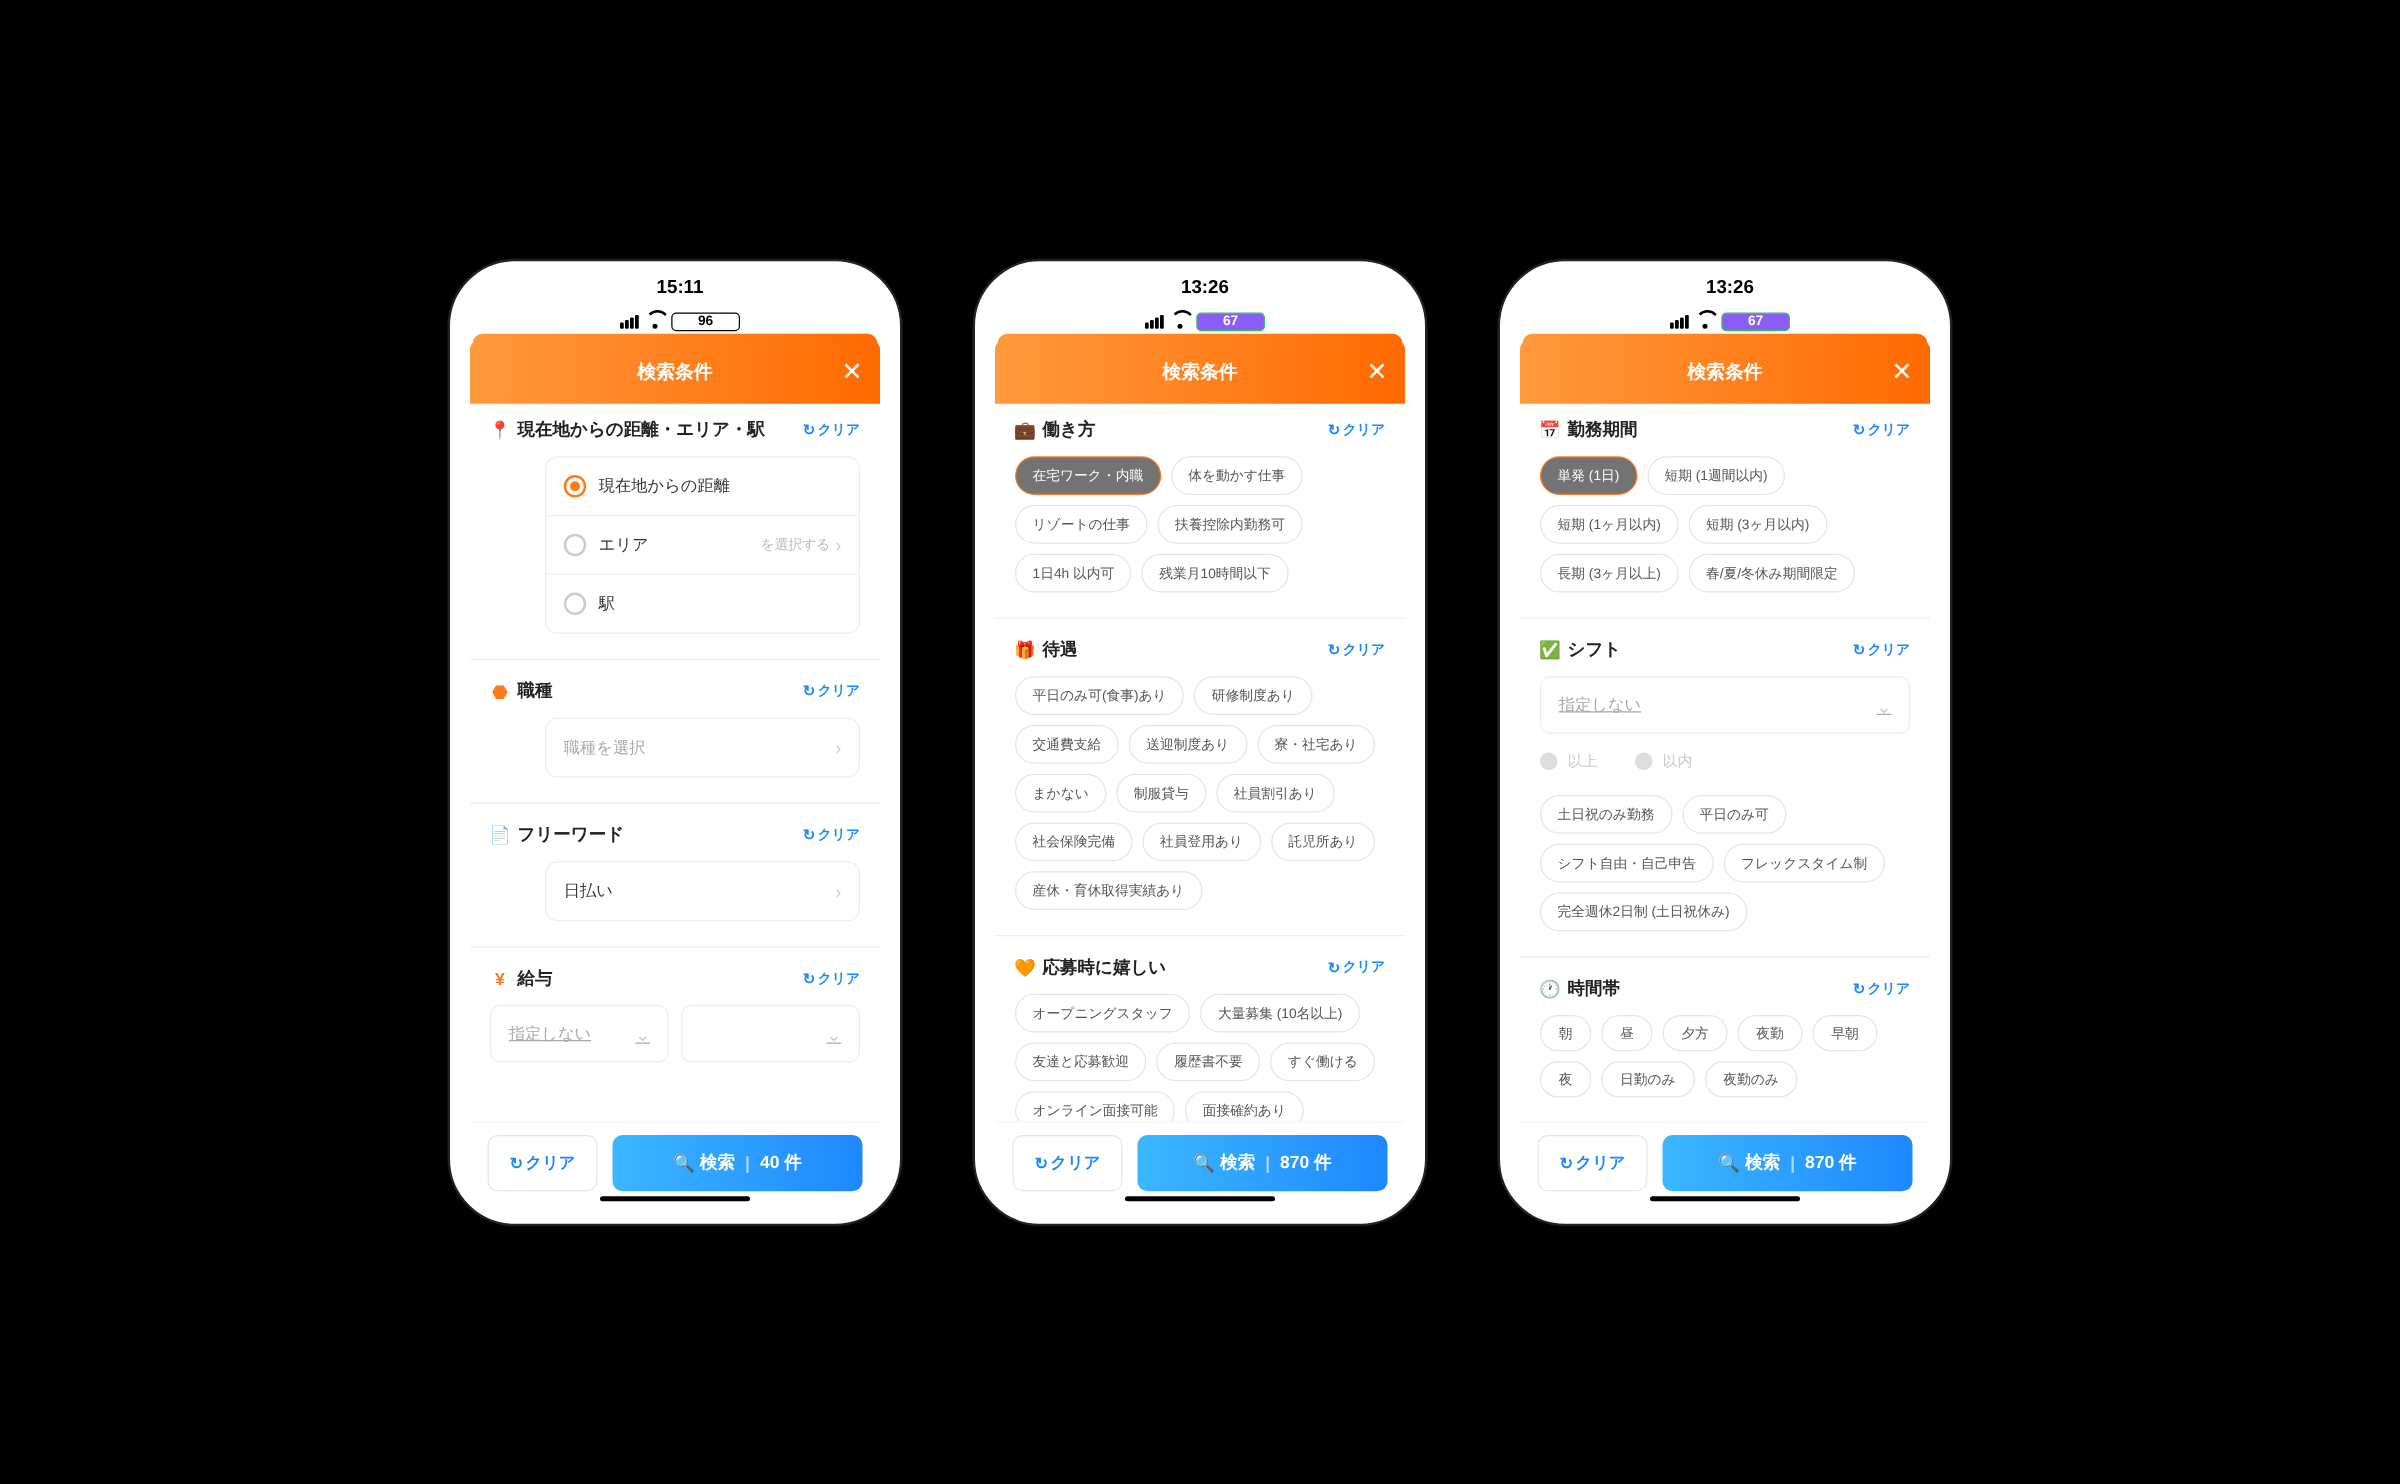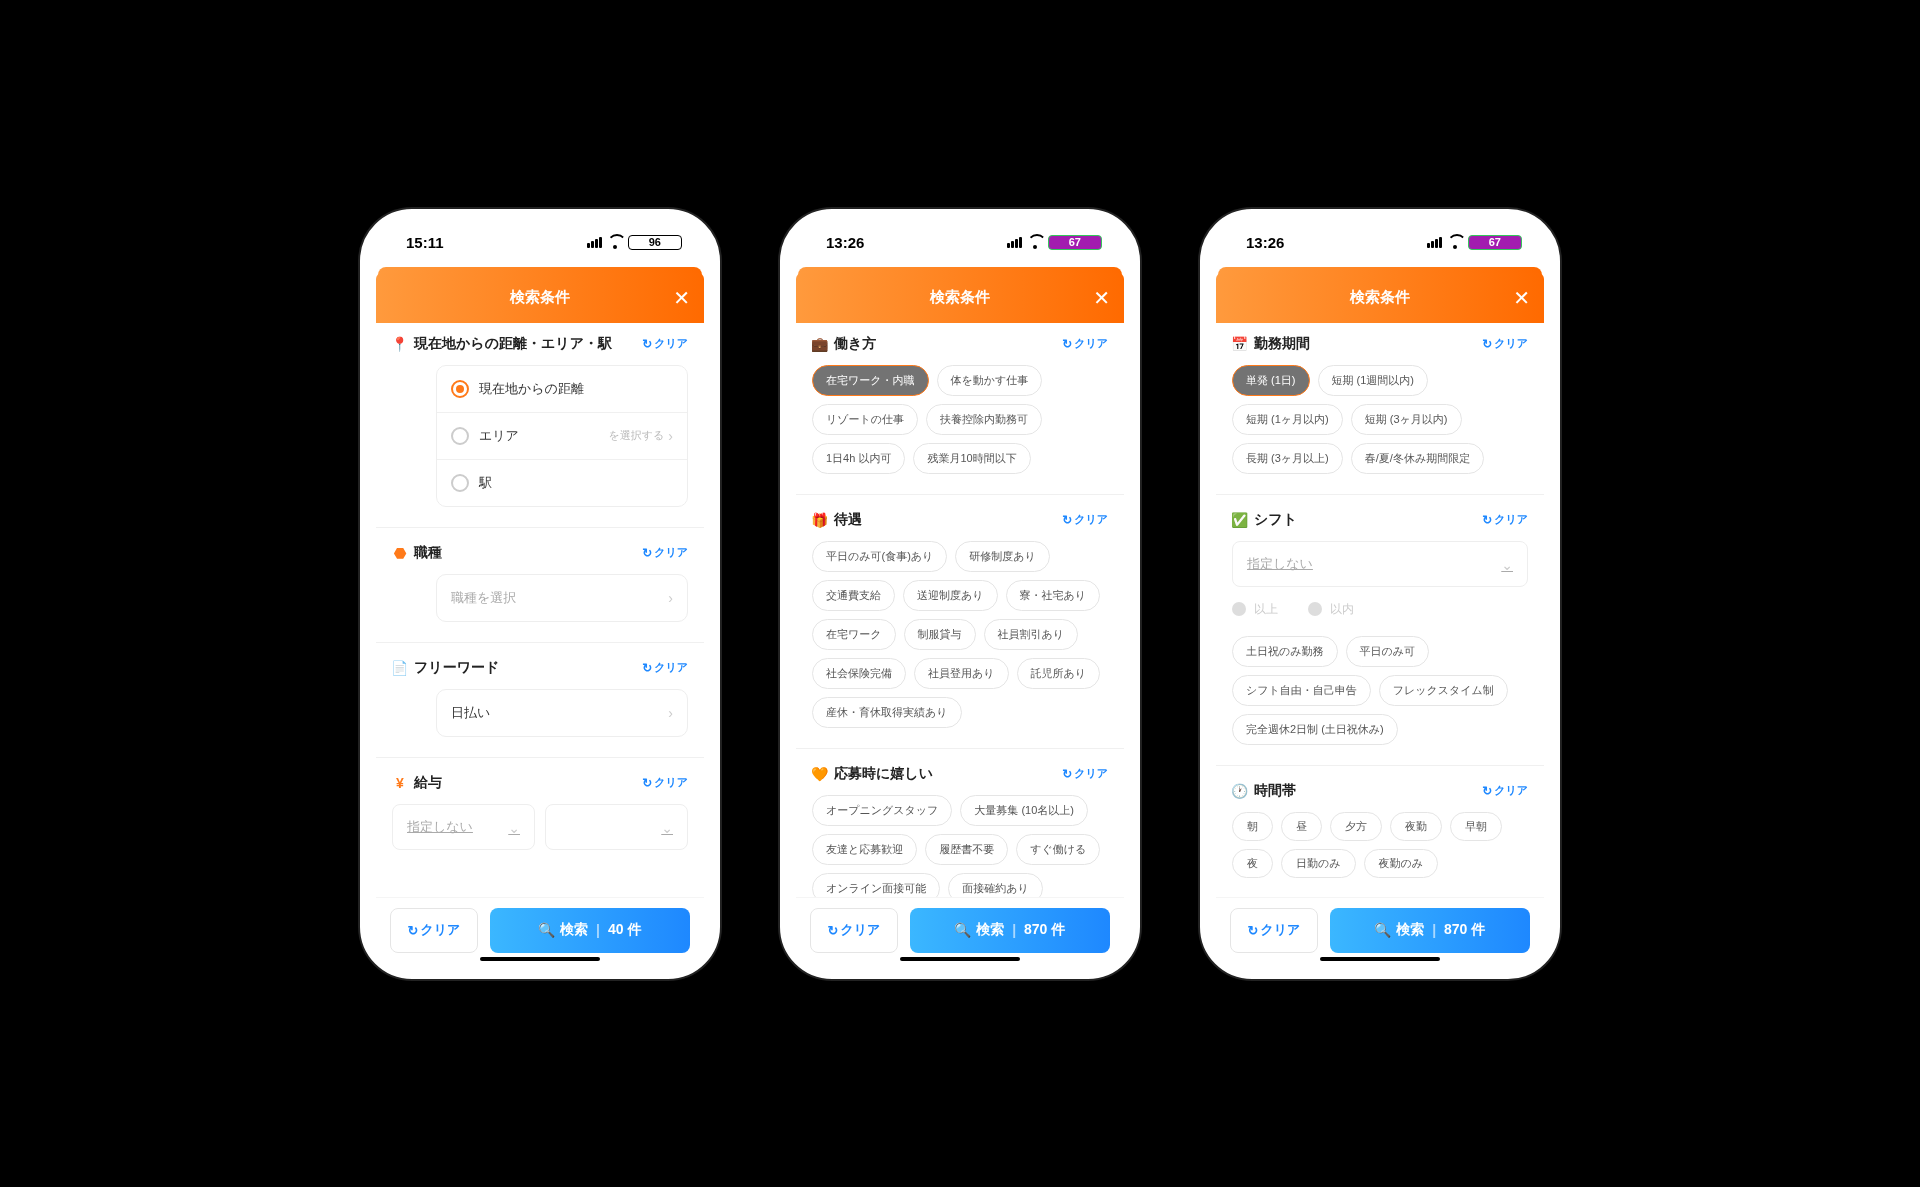--- a/index.html
+++ b/index.html
@@ -4,33 +4,33 @@
 <style>
   * { box-sizing: border-box; margin: 0; padding: 0; font-family: -apple-system, "Hiragino Sans", "Hiragino Kaku Gothic ProN", sans-serif; }
   body { background: #000; min-height: 100vh; display: flex; justify-content: center; align-items: center; gap: 60px; padding: 40px; }
   .phone {
     width: 360px; height: 770px; background: #fff; border-radius: 52px; position: relative;
     border: 12px solid #fff; box-shadow: 0 0 0 2px #222, 0 10px 40px rgba(0,0,0,.5);
     overflow: hidden; display: flex; flex-direction: column;
   }
   .status-bar {
     height: 44px; display: flex; justify-content: space-between; align-items: center;
-    padding: 0 26px 0 34px; font-size: 15px; font-weight: 600; color: #000;
+    padding: 0 26px 0 34px; font-size: 15px; font-weight: 600; color: #000; flex-direction: column;
   }
   .status-right { display: flex; align-items: center; gap: 5px; }
   .signal { display:inline-flex; align-items:flex-end; gap:1px; }
   .signal i { width:3px; background:#000; border-radius:1px; display:inline-block; }
   .signal i:nth-child(1){height:5px} .signal i:nth-child(2){height:7px}
   .signal i:nth-child(3){height:9px} .signal i:nth-child(4){height:11px}
   .wifi { width: 16px; height: 12px; position:relative; }
   .wifi::before { content:""; position:absolute; width:16px; height:16px; border:2px solid #000; border-radius:50%; clip-path: polygon(0 0,100% 0,50% 55%); top:-3px; }
   .wifi::after{ content:""; position:absolute; width:4px; height:4px; background:#000; border-radius:50%; bottom:0; left:6px; }
   .battery { display:inline-flex; align-items:center; font-size:11px; font-weight:700; }
   .batt-box { border:1.5px solid #000; border-radius:4px; padding:1px 20px; line-height:1; }
-  .batt-box.green { background:#a21caf; border-color:#34c759; color:#fff; }
+  .batt-box.green { background:#8b5cf6; border-color:#34c759; color:#fff; }
   .tab-peek { height: 8px; background: linear-gradient(90deg,#ff9a3d,#ff6a00); border-radius: 10px 10px 0 0; margin: 2px 6px -2px; }
   .header {
     height: 50px; background: linear-gradient(90deg,#ff9a3d,#ff6a00); color:#fff; display:flex;
     align-items:center; justify-content:center; position:relative; font-size:15px; font-weight:600;
     margin: 0 4px; border-radius: 6px 6px 0 0;
   }
   .header .close { position:absolute; right:14px; font-size:20px; font-weight:300; }
   .content { flex:1; overflow:hidden; background:#fff; padding: 12px 16px 0; margin: 0 4px; }
   .section { margin-bottom: 20px; }
   .sec-head { display:flex; align-items:center; justify-content:space-between; margin-bottom:12px; }
@@ -254,21 +254,21 @@
             <span>待遇</span>
           </div>
         <span class="clear-link">クリア</span>
       </div>
       <div class="chips">
         <span class="chip">平日のみ可(食事)あり</span>
         <span class="chip">研修制度あり</span>
         <span class="chip">交通費支給</span>
         <span class="chip">送迎制度あり</span>
         <span class="chip">寮・社宅あり</span>
-        <span class="chip">在宅ワーク</span>
+        <span class="chip">まかない</span>
         <span class="chip">制服貸与</span>
         <span class="chip">社員割引あり</span>
         <span class="chip">社会保険完備</span>
         <span class="chip">社員登用あり</span>
         <span class="chip">託児所あり</span>
         <span class="chip">産休・育休取得実績あり</span>
       </div>
     </div>
     <div class="divider"></div>
     <div class="section">

